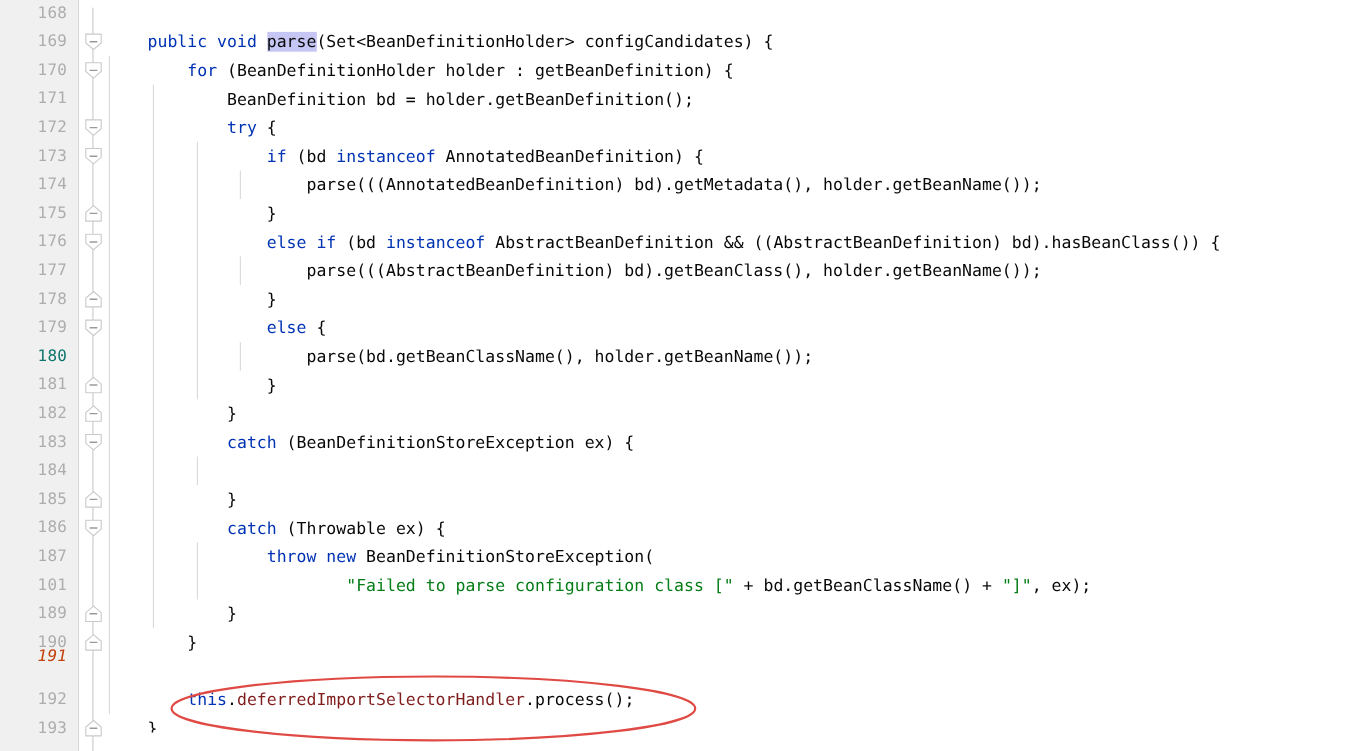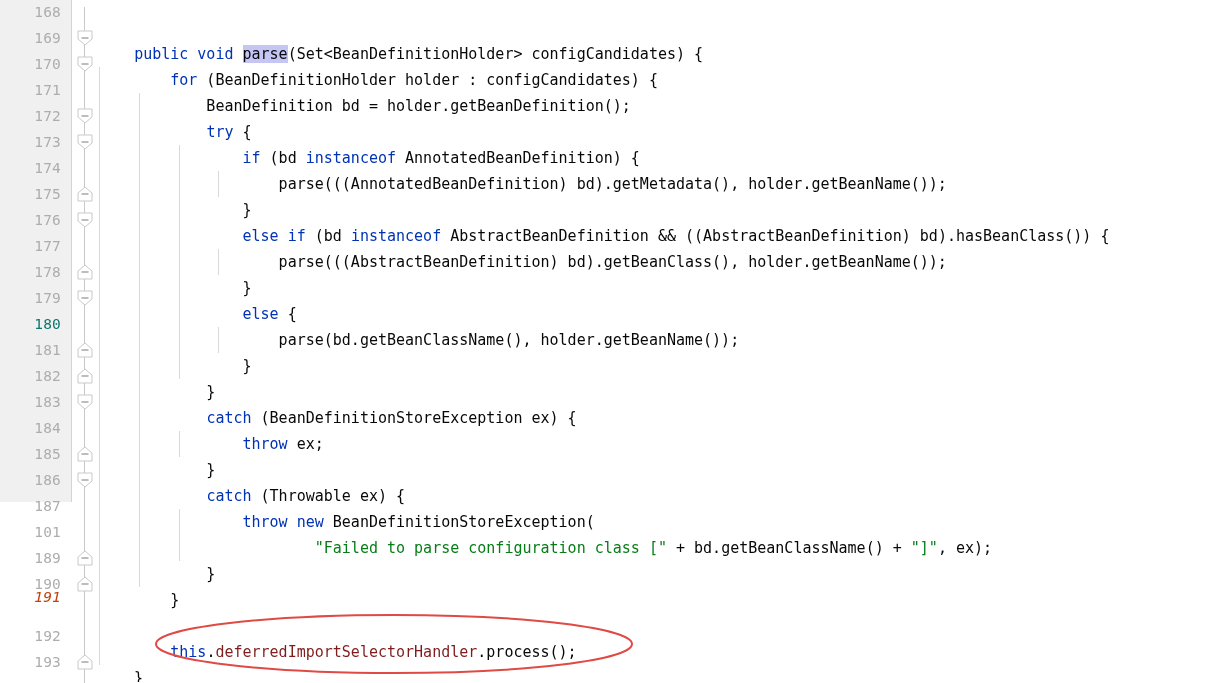--- a/index.html
+++ b/index.html
@@ -14,21 +14,21 @@
     position: relative;
     width: 1230px;
     height: 683px;
     background: #ffffff;
   }
 
   
   #gutter {
     position: absolute;
     left: 0; top: 0;
-    width: 72px; height: 502px;
+    width: 72px; height: 683px;
     background: #f0f0f0;
     border-right: 1px solid #d4d4d4;
   }
   .line-number {
     position: absolute;
     right: 10px;
     width: 58px;
     text-align: right;
     font-family: "DejaVu Sans Mono", monospace;
     font-size: 14.5px;
@@ -56,21 +56,21 @@
     position: absolute;
     left: 5px;
     width: 16px; height: 16px;
     overflow: visible;
   }
   .fold-marker svg { display: block; }
 
   
   #code-area {
     position: absolute;
-    left: 98px; top: 16px;
+    left: 98px; top: 0;
     right: 0; height: 666px;
     overflow: hidden;
   }
   .code-line {
     position: absolute;
     left: 0;
     height: 26px;
     line-height: 26px;
     white-space: pre;
     font-family: "DejaVu Sans Mono", monospace;
@@ -225,21 +225,21 @@
           <polygon points="8,1 15,7 15,15 1,15 1,7" fill="#ffffff" stroke="#c9c9c9" stroke-width="1"></polygon>
           <line x1="4.5" y1="8" x2="11.5" y2="8" stroke="#9a9a9a" stroke-width="1.3"></line>
         </svg>
       </div>
     </div>
 
   <div id="code-area">
       <div class="code-line" style="top: -1px;"></div>
       <div class="code-line" style="top: 25px;"><span style="color: rgb(8, 8, 8);">    </span><span style="color: rgb(0, 51, 179);">public</span><span style="color: rgb(8, 8, 8);"> </span><span style="color: rgb(0, 51, 179);">void</span><span style="color: rgb(8, 8, 8);"> </span><span style="color: rgb(8, 8, 8); background: rgb(198, 198, 245);">parse</span><span style="color: rgb(8, 8, 8);">(Set&lt;BeanDefinitionHolder&gt; configCandidates) {</span></div>
       <div class="indent-guide" style="left: 0.5px; top: 51px; height: 26px; background: rgb(217, 217, 217);"></div>
-      <div class="code-line" style="top: 51px;"><span style="color: rgb(8, 8, 8);">        </span><span style="color: rgb(0, 51, 179);">for</span><span style="color: rgb(8, 8, 8);"> (BeanDefinitionHolder holder : configCandidates) {</span></div>
+      <div class="code-line" style="top: 51px;"><span style="color: rgb(8, 8, 8);">        </span><span style="color: rgb(0, 51, 179);">for</span><span style="color: rgb(8, 8, 8);"> (BeanDefinitionHolder holder : getBeanDefinition) {</span></div>
       <div class="indent-guide" style="left: 0.5px; top: 77px; height: 26px; background: rgb(217, 217, 217);"></div>
       <div class="indent-guide" style="left: 40.5px; top: 77px; height: 26px; background: rgb(217, 217, 217);"></div>
       <div class="code-line" style="top: 77px;"><span style="color: rgb(8, 8, 8);">            BeanDefinition bd = holder.getBeanDefinition();</span></div>
       <div class="indent-guide" style="left: 0.5px; top: 103px; height: 26px; background: rgb(217, 217, 217);"></div>
       <div class="indent-guide" style="left: 40.5px; top: 103px; height: 26px; background: rgb(217, 217, 217);"></div>
       <div class="code-line" style="top: 103px;"><span style="color: rgb(8, 8, 8);">            </span><span style="color: rgb(0, 51, 179);">try</span><span style="color: rgb(8, 8, 8);"> {</span></div>
       <div class="indent-guide" style="left: 0.5px; top: 129px; height: 26px; background: rgb(217, 217, 217);"></div>
       <div class="indent-guide" style="left: 40.5px; top: 129px; height: 26px; background: rgb(217, 217, 217);"></div>
       <div class="indent-guide" style="left: 80.5px; top: 129px; height: 26px; background: rgb(217, 217, 217);"></div>
       <div class="code-line" style="top: 129px;"><span style="color: rgb(8, 8, 8);">                </span><span style="color: rgb(0, 51, 179);">if</span><span style="color: rgb(8, 8, 8);"> (bd </span><span style="color: rgb(0, 51, 179);">instanceof</span><span style="color: rgb(8, 8, 8);"> AnnotatedBeanDefinition) {</span></div>
@@ -280,21 +280,20 @@
       <div class="code-line" style="top: 337px;"><span style="color: rgb(8, 8, 8);">                }</span></div>
       <div class="indent-guide" style="left: 0.5px; top: 363px; height: 26px; background: rgb(217, 217, 217);"></div>
       <div class="indent-guide" style="left: 40.5px; top: 363px; height: 26px; background: rgb(217, 217, 217);"></div>
       <div class="code-line" style="top: 363px;"><span style="color: rgb(8, 8, 8);">            }</span></div>
       <div class="indent-guide" style="left: 0.5px; top: 389px; height: 26px; background: rgb(217, 217, 217);"></div>
       <div class="indent-guide" style="left: 40.5px; top: 389px; height: 26px; background: rgb(217, 217, 217);"></div>
       <div class="code-line" style="top: 389px;"><span style="color: rgb(8, 8, 8);">            </span><span style="color: rgb(0, 51, 179);">catch</span><span style="color: rgb(8, 8, 8);"> (BeanDefinitionStoreException ex) {</span></div>
       <div class="indent-guide" style="left: 0.5px; top: 415px; height: 26px; background: rgb(217, 217, 217);"></div>
       <div class="indent-guide" style="left: 40.5px; top: 415px; height: 26px; background: rgb(217, 217, 217);"></div>
       <div class="indent-guide" style="left: 80.5px; top: 415px; height: 26px; background: rgb(217, 217, 217);"></div>
-      <div class="code-line" style="top: 415px;"><span style="color: rgb(8, 8, 8);">                </span><span style="color: rgb(0, 51, 179);">throw</span><span style="color: rgb(8, 8, 8);"> ex;</span></div>
       <div class="indent-guide" style="left: 0.5px; top: 441px; height: 26px; background: rgb(217, 217, 217);"></div>
       <div class="indent-guide" style="left: 40.5px; top: 441px; height: 26px; background: rgb(217, 217, 217);"></div>
       <div class="code-line" style="top: 441px;"><span style="color: rgb(8, 8, 8);">            }</span></div>
       <div class="indent-guide" style="left: 0.5px; top: 467px; height: 26px; background: rgb(217, 217, 217);"></div>
       <div class="indent-guide" style="left: 40.5px; top: 467px; height: 26px; background: rgb(217, 217, 217);"></div>
       <div class="code-line" style="top: 467px;"><span style="color: rgb(8, 8, 8);">            </span><span style="color: rgb(0, 51, 179);">catch</span><span style="color: rgb(8, 8, 8);"> (Throwable ex) {</span></div>
       <div class="indent-guide" style="left: 0.5px; top: 493px; height: 26px; background: rgb(217, 217, 217);"></div>
       <div class="indent-guide" style="left: 40.5px; top: 493px; height: 26px; background: rgb(217, 217, 217);"></div>
       <div class="indent-guide" style="left: 80.5px; top: 493px; height: 26px; background: rgb(217, 217, 217);"></div>
       <div class="code-line" style="top: 493px;"><span style="color: rgb(8, 8, 8);">                </span><span style="color: rgb(0, 51, 179);">throw</span><span style="color: rgb(8, 8, 8);"> </span><span style="color: rgb(0, 51, 179);">new</span><span style="color: rgb(8, 8, 8);"> BeanDefinitionStoreException(</span></div>

